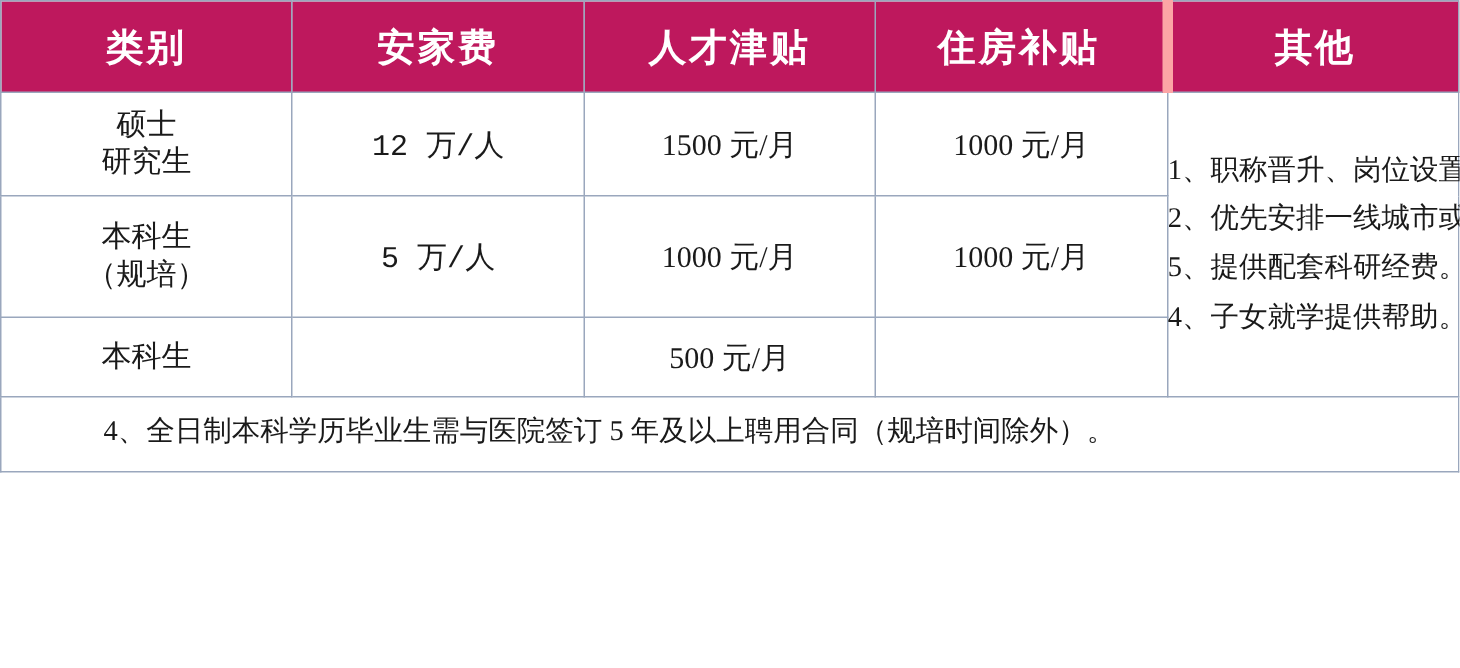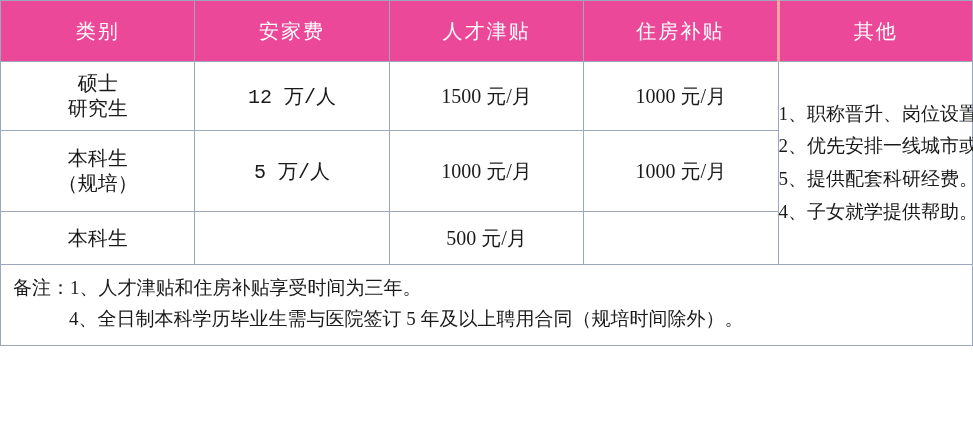--- a/index.html
+++ b/index.html
@@ -26,30 +26,30 @@
     table-layout: fixed;
   }
   table.benefits td, table.benefits th {
     border: 1px solid #9aa7bd;
     padding: 0;
     vertical-align: middle;
     text-align: center;
   }
   
   thead th {
-    background: #ec4899;
+    background: #be185d;
     color: #ffffff;
-    font-weight: normal;
-    font-size: 20px;
+    font-weight: bold;
+    font-size: 25px;
     height: 60px;
     letter-spacing: 2px;
     border: 1px solid #4a7ebb;
   }
   thead th.hdr-other {
-    border-left: 3px solid #fca5a5;
+    border-left: 7px solid #fca5a5;
   }
   
   tbody td {
     font-size: 20px;
     color: #1a1a1a;
     height: 68px;
   }
   td.cat {
     width: 100px;
     line-height: 1.25;
@@ -147,17 +147,16 @@
           <span>本科生</span>
         </td>
         <td class="money"></td>
         <td class="allow">500 元/月</td>
         <td class="house"></td>
       </tr>
     </tbody>
   </table>
 
   <div class="notes">
-    <div class="nline first"><span>备注：</span><span>1、人才津贴和住房补贴享受时间为三年。</span></div>
     <div class="nline indent"><span>4、全日制本科学历毕业生需与医院签订 5 年及以上聘用合同（规培时间除外）。</span></div>
   </div>
 
 </div>
 
 </body></html>

